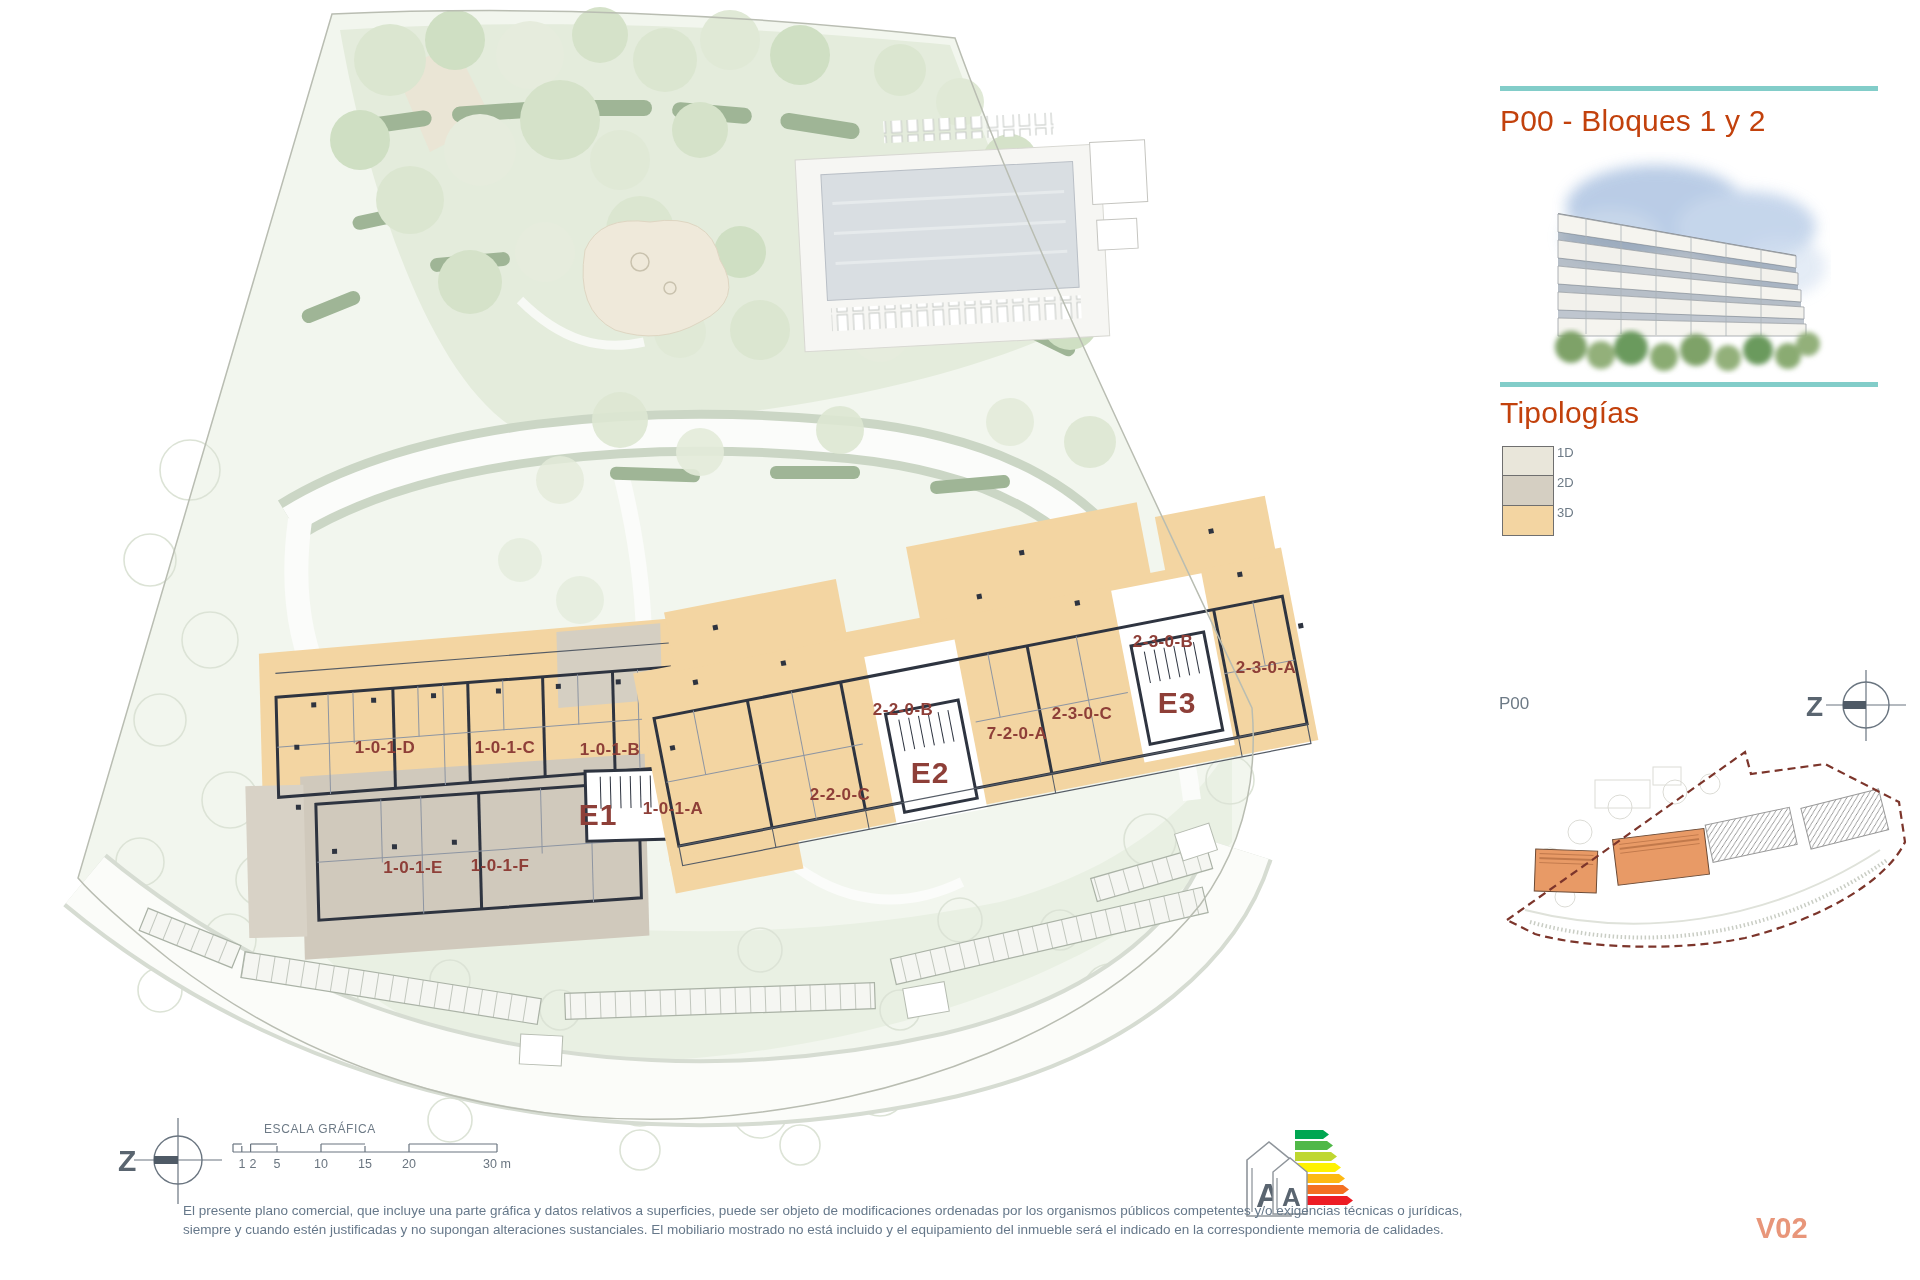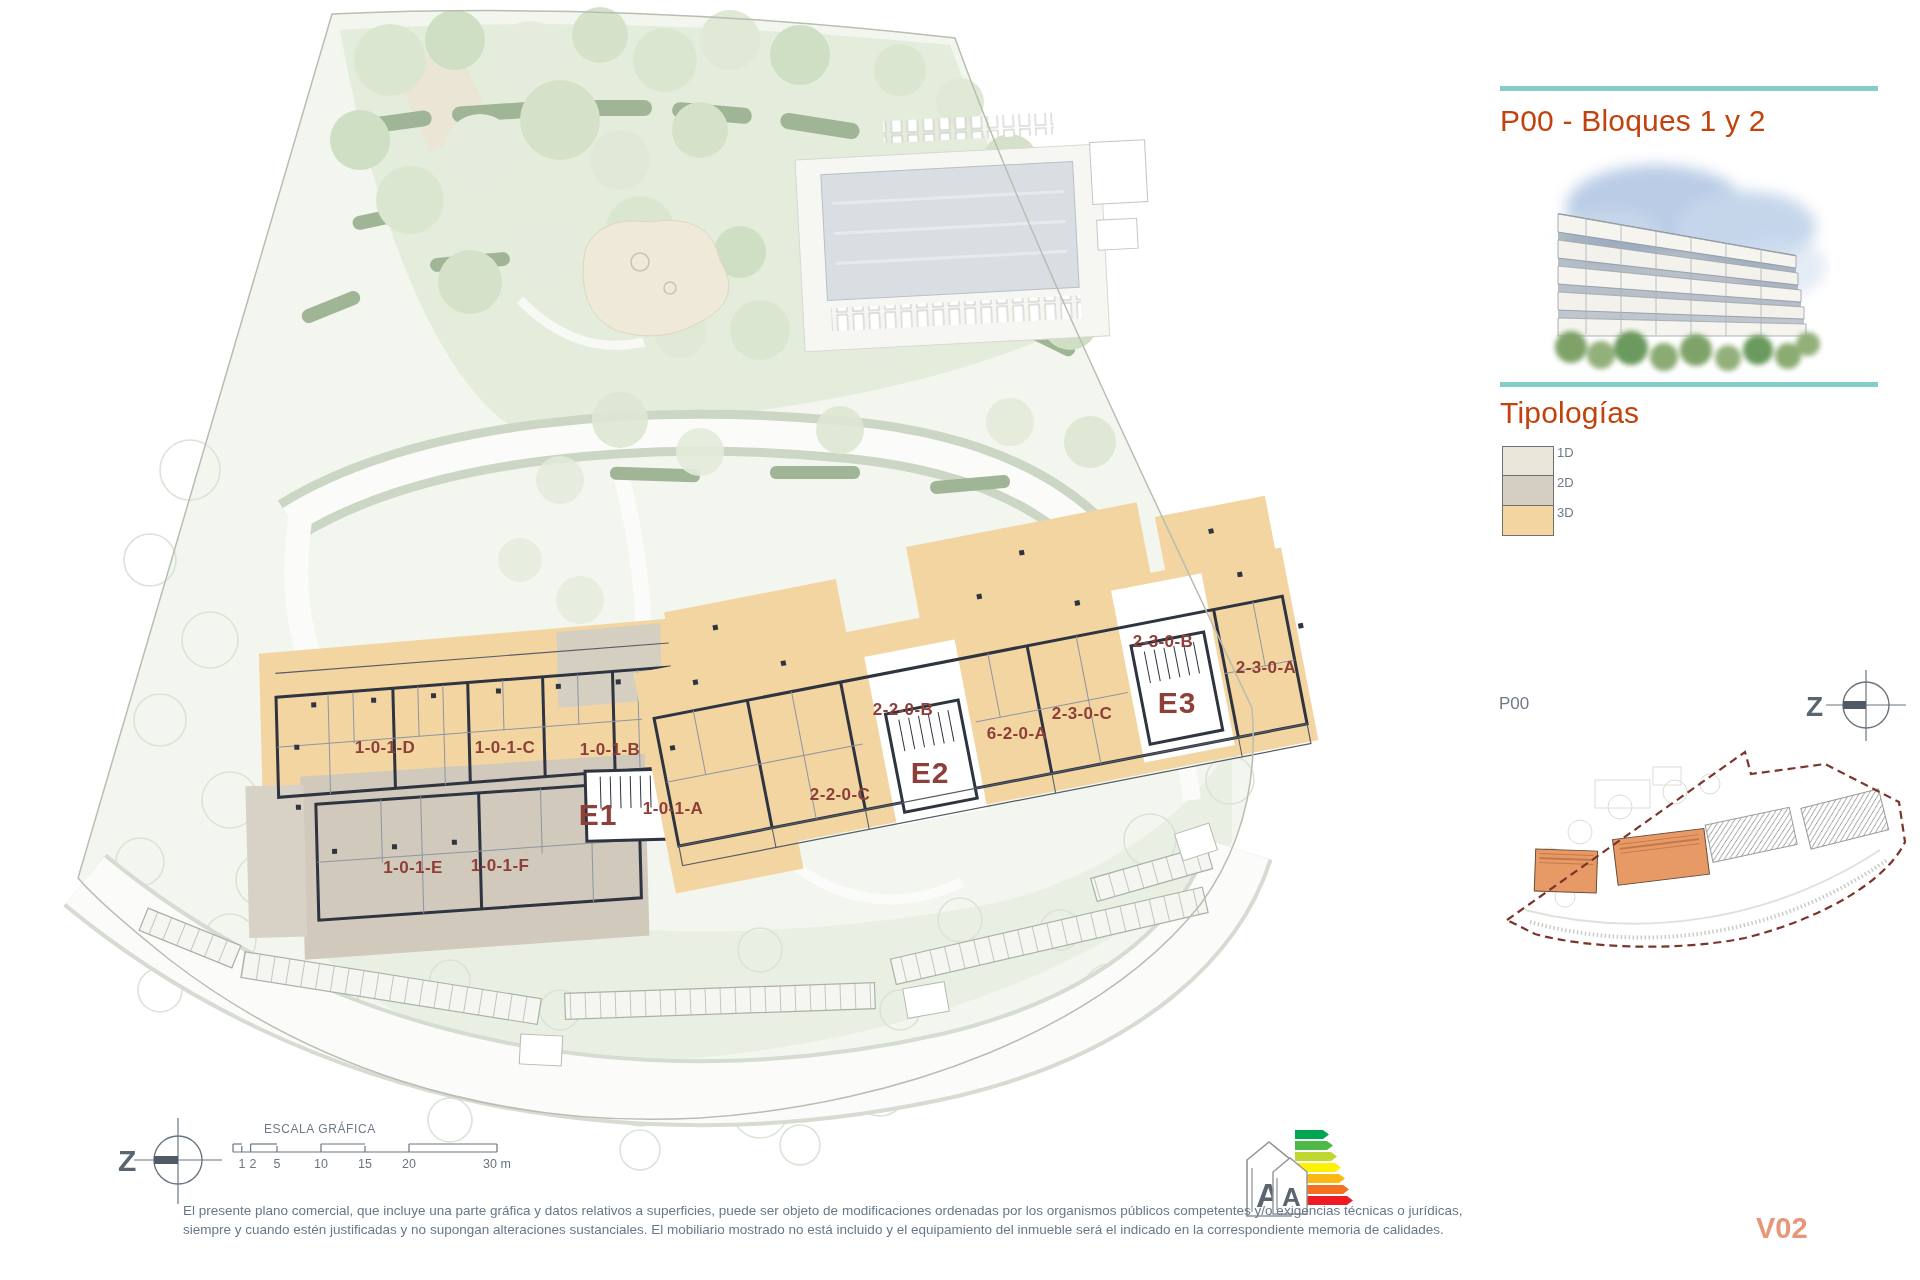--- a/index.html
+++ b/index.html
@@ -331,21 +331,21 @@
 
   <span class="plan-label" style="left:385px;top:748px;">1-0-1-D</span>
   <span class="plan-label" style="left:505px;top:748px;">1-0-1-C</span>
   <span class="plan-label" style="left:610px;top:750px;">1-0-1-B</span>
   <span class="plan-label" style="left:673px;top:809px;">1-0-1-A</span>
   <span class="plan-label" style="left:413px;top:868px;">1-0-1-E</span>
   <span class="plan-label" style="left:500px;top:866px;">1-0-1-F</span>
   <span class="plan-label core-label" style="left:598px;top:815px;">E1</span>
   <span class="plan-label" style="left:840px;top:795px;">2-2-0-C</span>
   <span class="plan-label" style="left:903px;top:710px;">2-2-0-B</span>
-  <span class="plan-label" style="left:1017px;top:734px;">6-2-0-A</span>
+  <span class="plan-label" style="left:1017px;top:734px;">7-2-0-A</span>
   <span class="plan-label" style="left:1082px;top:714px;">2-3-0-C</span>
   <span class="plan-label" style="left:1163px;top:632px;margin-top:10px;">2-3-0-B</span>
   <span class="plan-label" style="left:1266px;top:668px;">2-3-0-A</span>
   <span class="plan-label core-label" style="left:930px;top:773px;">E2</span>
   <span class="plan-label core-label" style="left:1177px;top:703px;">E3</span>
 
   <div class="rule" style="left: 1500px; top: 86px; width: 378px; background: rgb(130, 205, 201);"></div>
 
   <div class="panel-title" style="left:1500px;top:104px;">P00 - Bloques 1 y 2</div>
 

